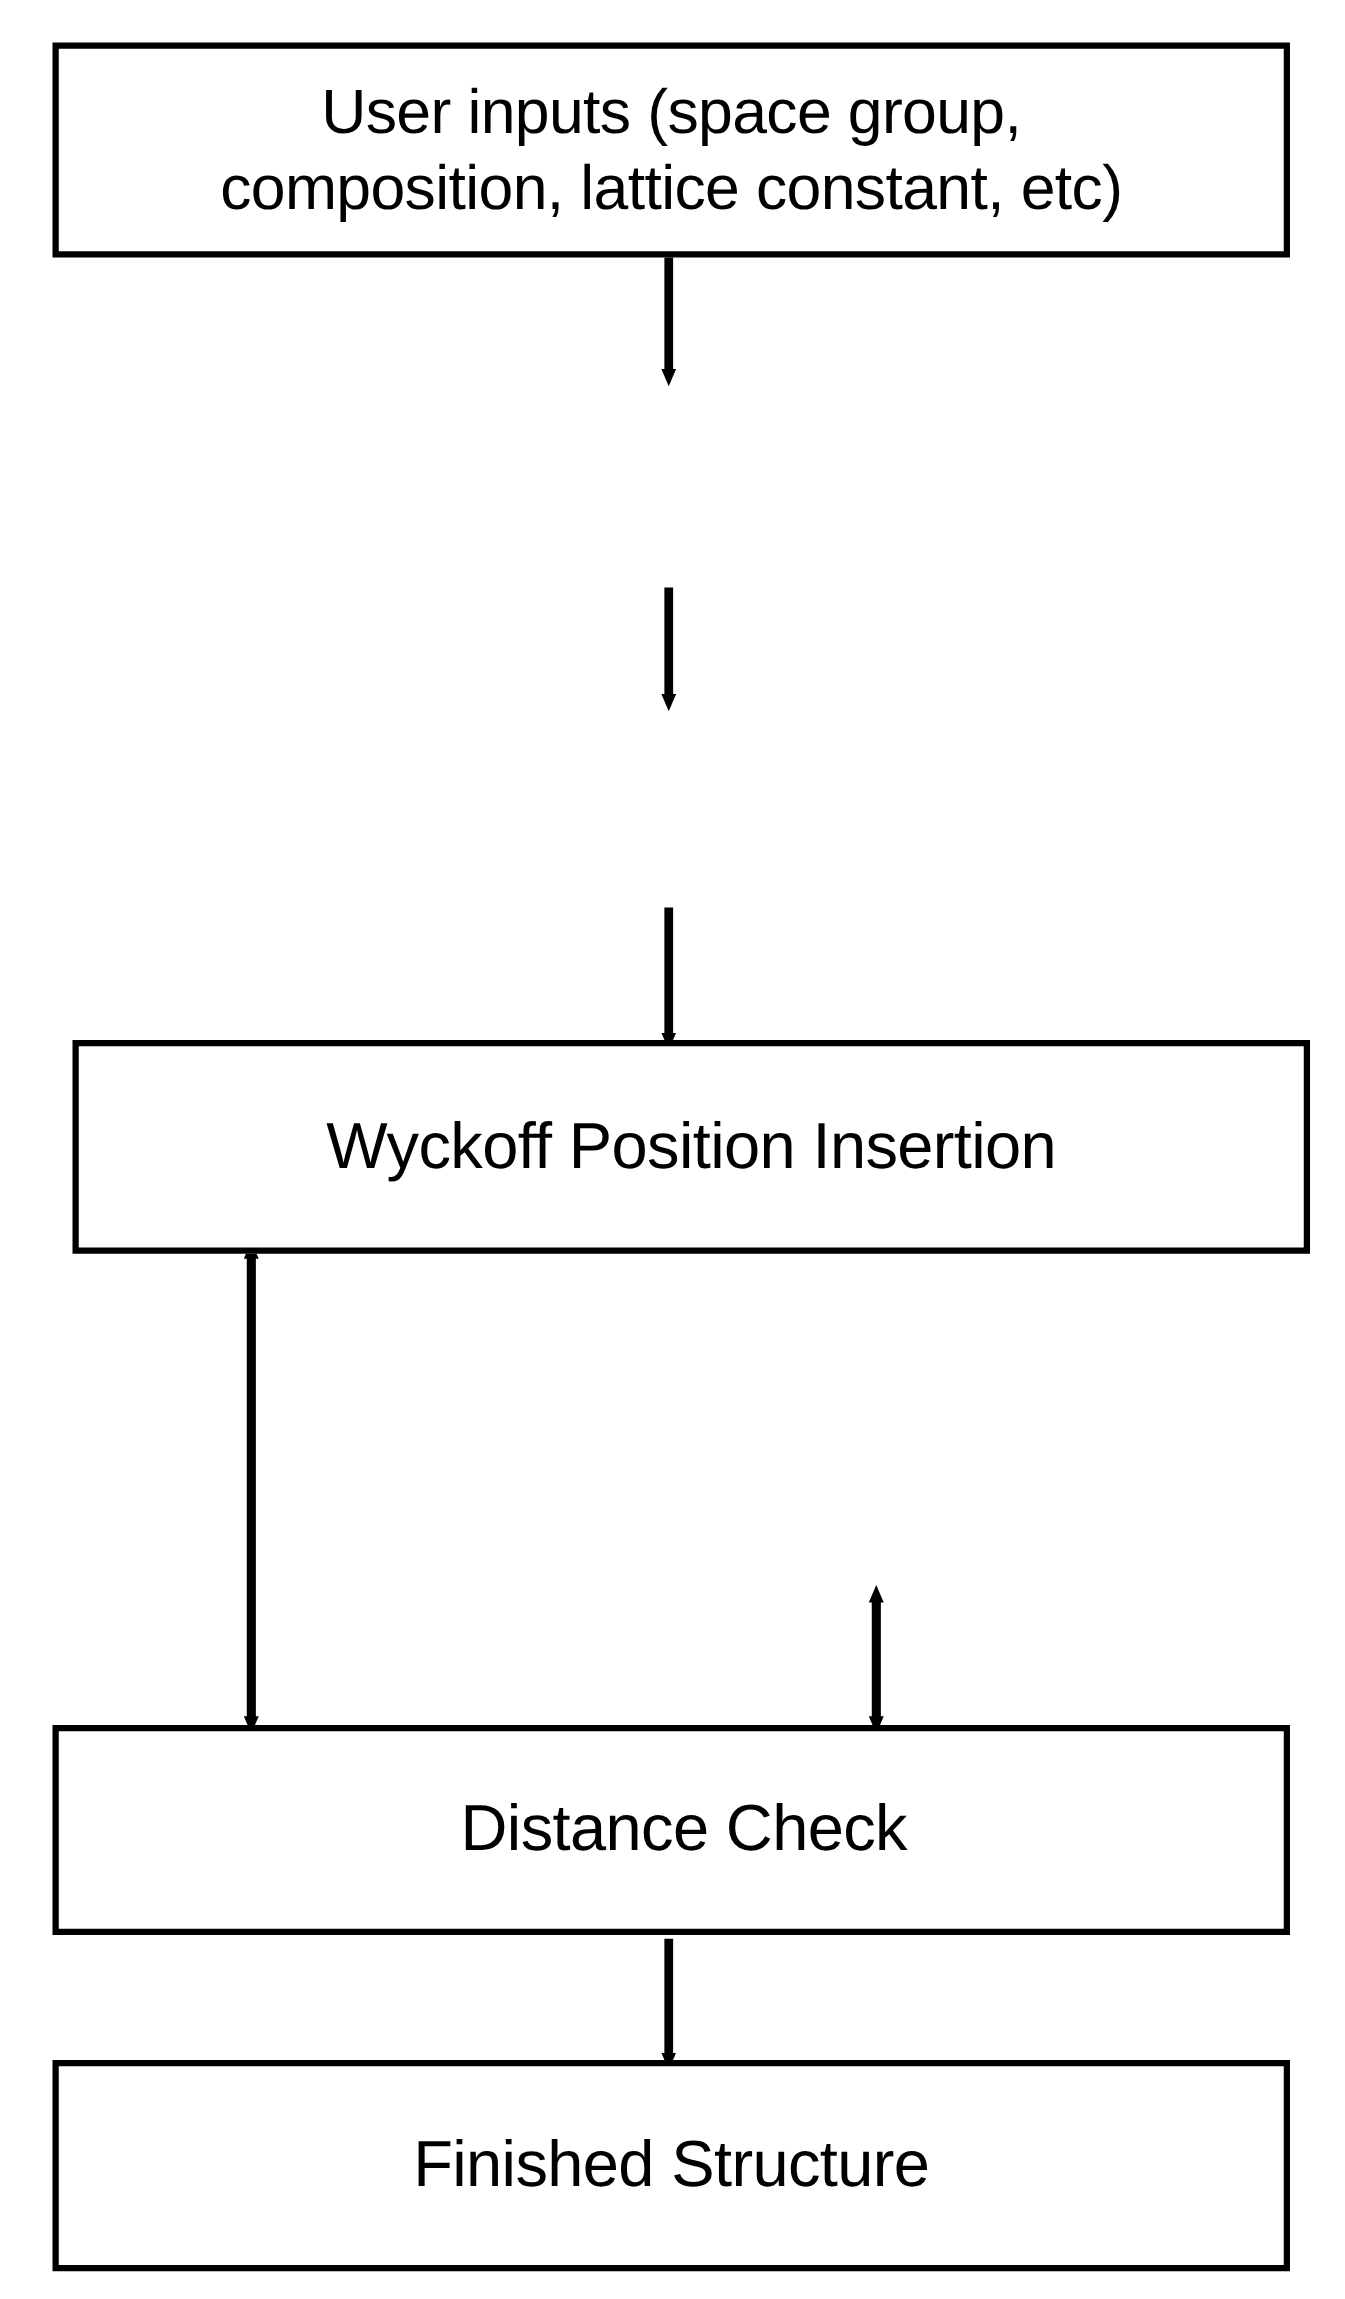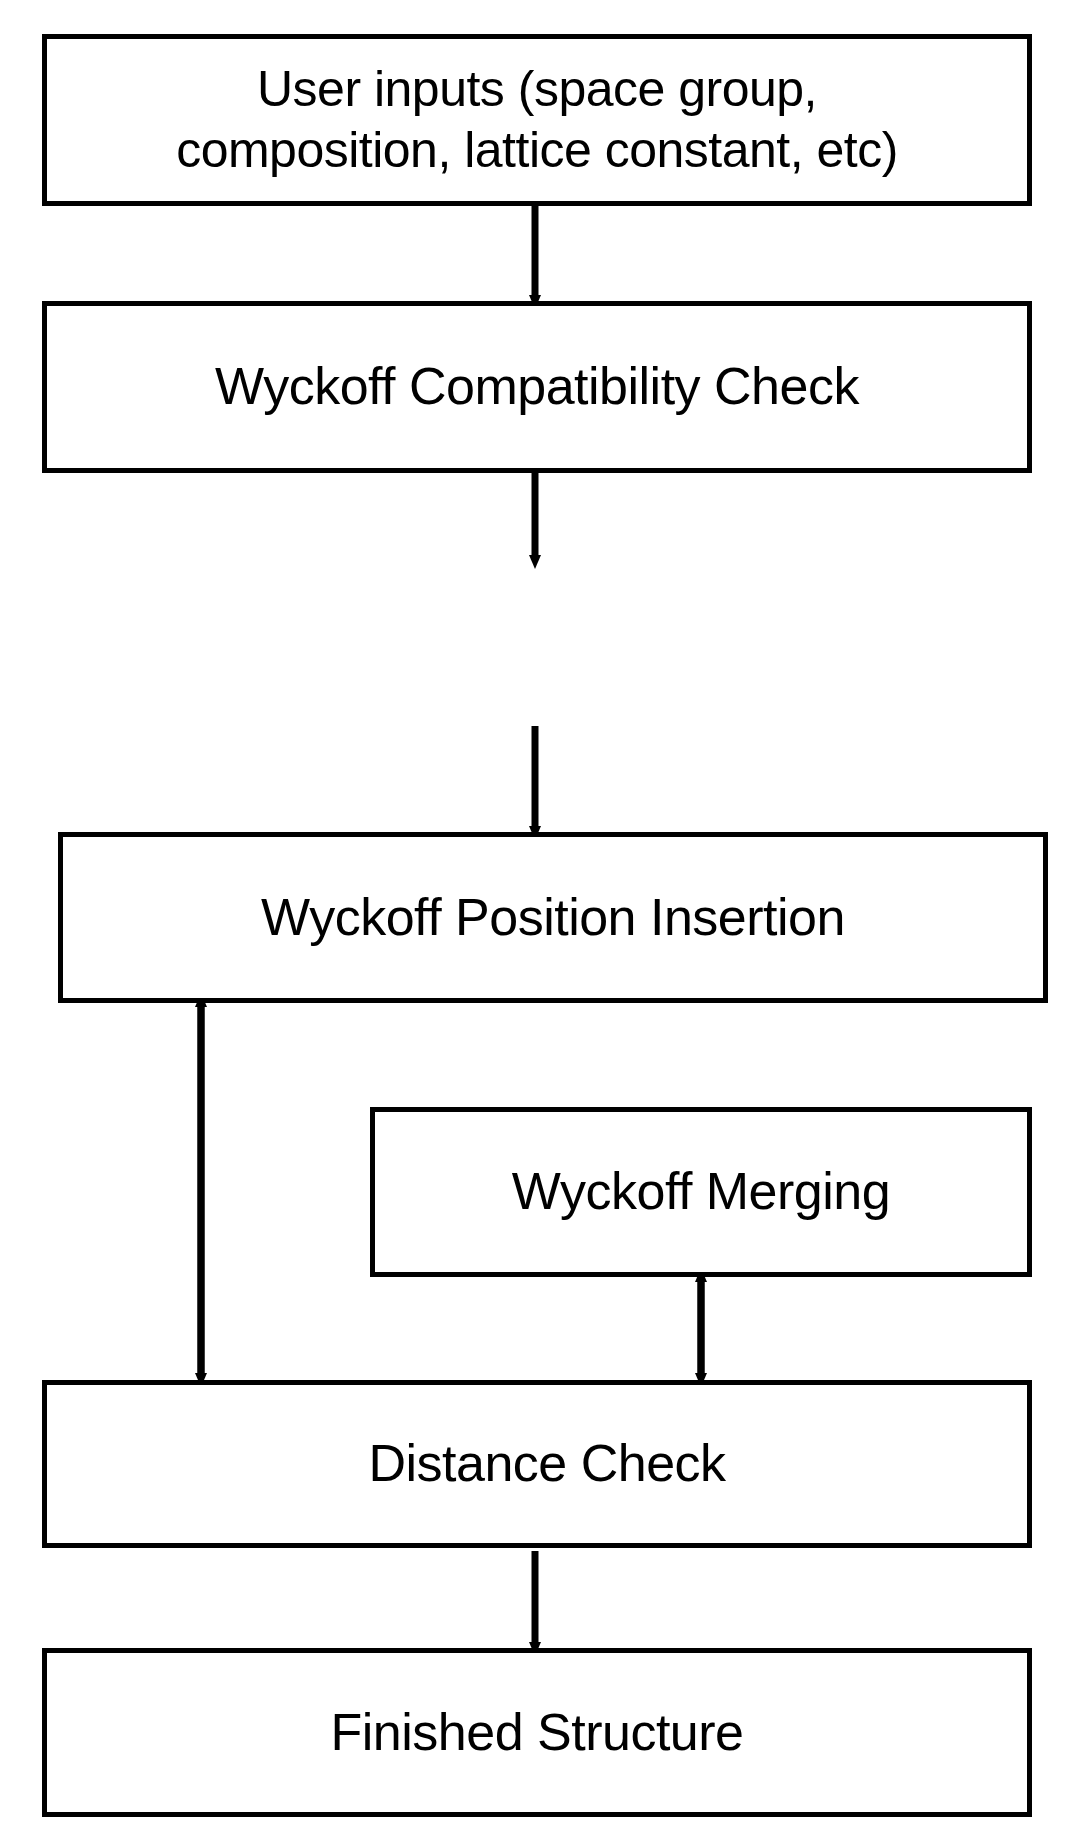--- a/index.html
+++ b/index.html
@@ -107,32 +107,26 @@
     <g>
       <line x1="535" y1="1551" x2="535" y2="1643" stroke="#000000" stroke-width="7" marker-end="url(#arrow-down)"></line>
     </g>
   </svg>
 
   <div class="node" id="node-user-inputs">
     <span class="node-label two-line">User inputs (space group,
 composition, lattice constant, etc)</span>
   </div>
 
-  <div class="node" id="node-wyckoff-compat">
-    <span class="node-label">Wyckoff Compatibility Check</span>
-  </div>
 
 
   <div class="node" id="node-wyckoff-insertion">
     <span class="node-label">Wyckoff Position Insertion</span>
   </div>
 
-  <div class="node" id="node-wyckoff-merging">
-    <span class="node-label">Wyckoff Merging</span>
-  </div>
 
   <div class="node" id="node-distance-check">
     <span class="node-label">Distance Check</span>
   </div>
 
   <div class="node" id="node-finished-structure">
     <span class="node-label">Finished Structure</span>
   </div>
 
 </div>

